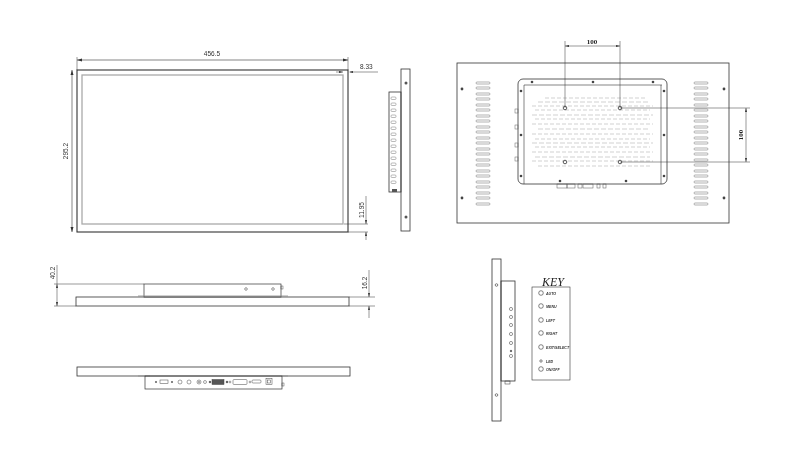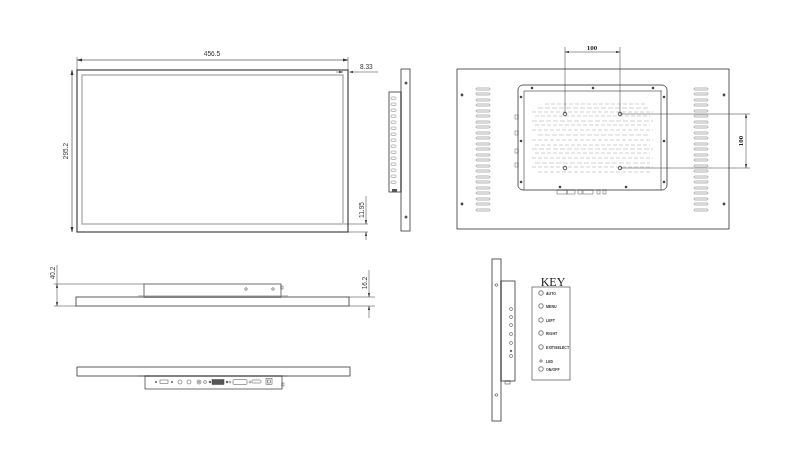--- a/index.html
+++ b/index.html
@@ -69,21 +69,21 @@
       <rect x="11" y="97" width="5" height="2.5" rx="1"></rect>
       <rect x="11" y="103" width="5" height="2.5" rx="1"></rect>
       <rect x="11" y="109" width="5" height="2.5" rx="1"></rect>
       <rect x="11" y="115" width="5" height="2.5" rx="1"></rect>
       <rect x="11" y="121" width="5" height="2.5" rx="1"></rect>
     </g>
     <rect x="12" y="129" width="5" height="3" fill="#555"></rect>
   </svg>
 </div>
 
-<div class="view" style="left:450px;top:35px;width:320px;height:200px;">
+<div class="view" style="left:450px;top:29px;width:320px;height:200px;">
   <svg width="320" height="200">
 
     <rect x="7" y="34" width="272" height="160" fill="none" stroke="#333" stroke-width="0.8"></rect>
 
     <circle cx="12" cy="60" r="1.4" fill="#444"></circle>
     <circle cx="274" cy="60" r="1.4" fill="#444"></circle>
     <circle cx="12" cy="169" r="1.4" fill="#444"></circle>
     <circle cx="274" cy="169" r="1.4" fill="#444"></circle>
 
     <g stroke="#666" stroke-width="0.5" fill="none">
@@ -279,21 +279,21 @@
       <circle cx="31" cy="70" r="1.6"></circle>
       <circle cx="31" cy="79" r="1.6"></circle>
       <circle cx="31" cy="88" r="1.6"></circle>
       <circle cx="31" cy="96" r="0.8" fill="#333"></circle>
       <circle cx="31" cy="101" r="1.6"></circle>
     </g>
     <rect x="25" y="126" width="5" height="3" fill="none" stroke="#333" stroke-width="0.5"></rect>
   </svg>
 </div>
 
-<div class="view" style="left:528px;top:270px;width:50px;height:112px;">
+<div class="view" style="left:528px;top:270px;width:50px;height:112px;font-style:italic;">
   <svg width="50" height="112">
     <text class="key-title" x="25" y="16" text-anchor="middle">KEY</text>
     <rect x="4" y="17" width="38" height="93" fill="none" stroke="#333" stroke-width="0.6"></rect>
     <g>
       <circle cx="13" cy="23" r="2.3" fill="none" stroke="#333" stroke-width="0.6"></circle>
       <text class="key-label" x="18" y="24.5">AUTO</text>
     </g>
     <g>
       <circle cx="13" cy="36" r="2.3" fill="none" stroke="#333" stroke-width="0.6"></circle>
       <text class="key-label" x="18" y="37.5">MENU</text>

